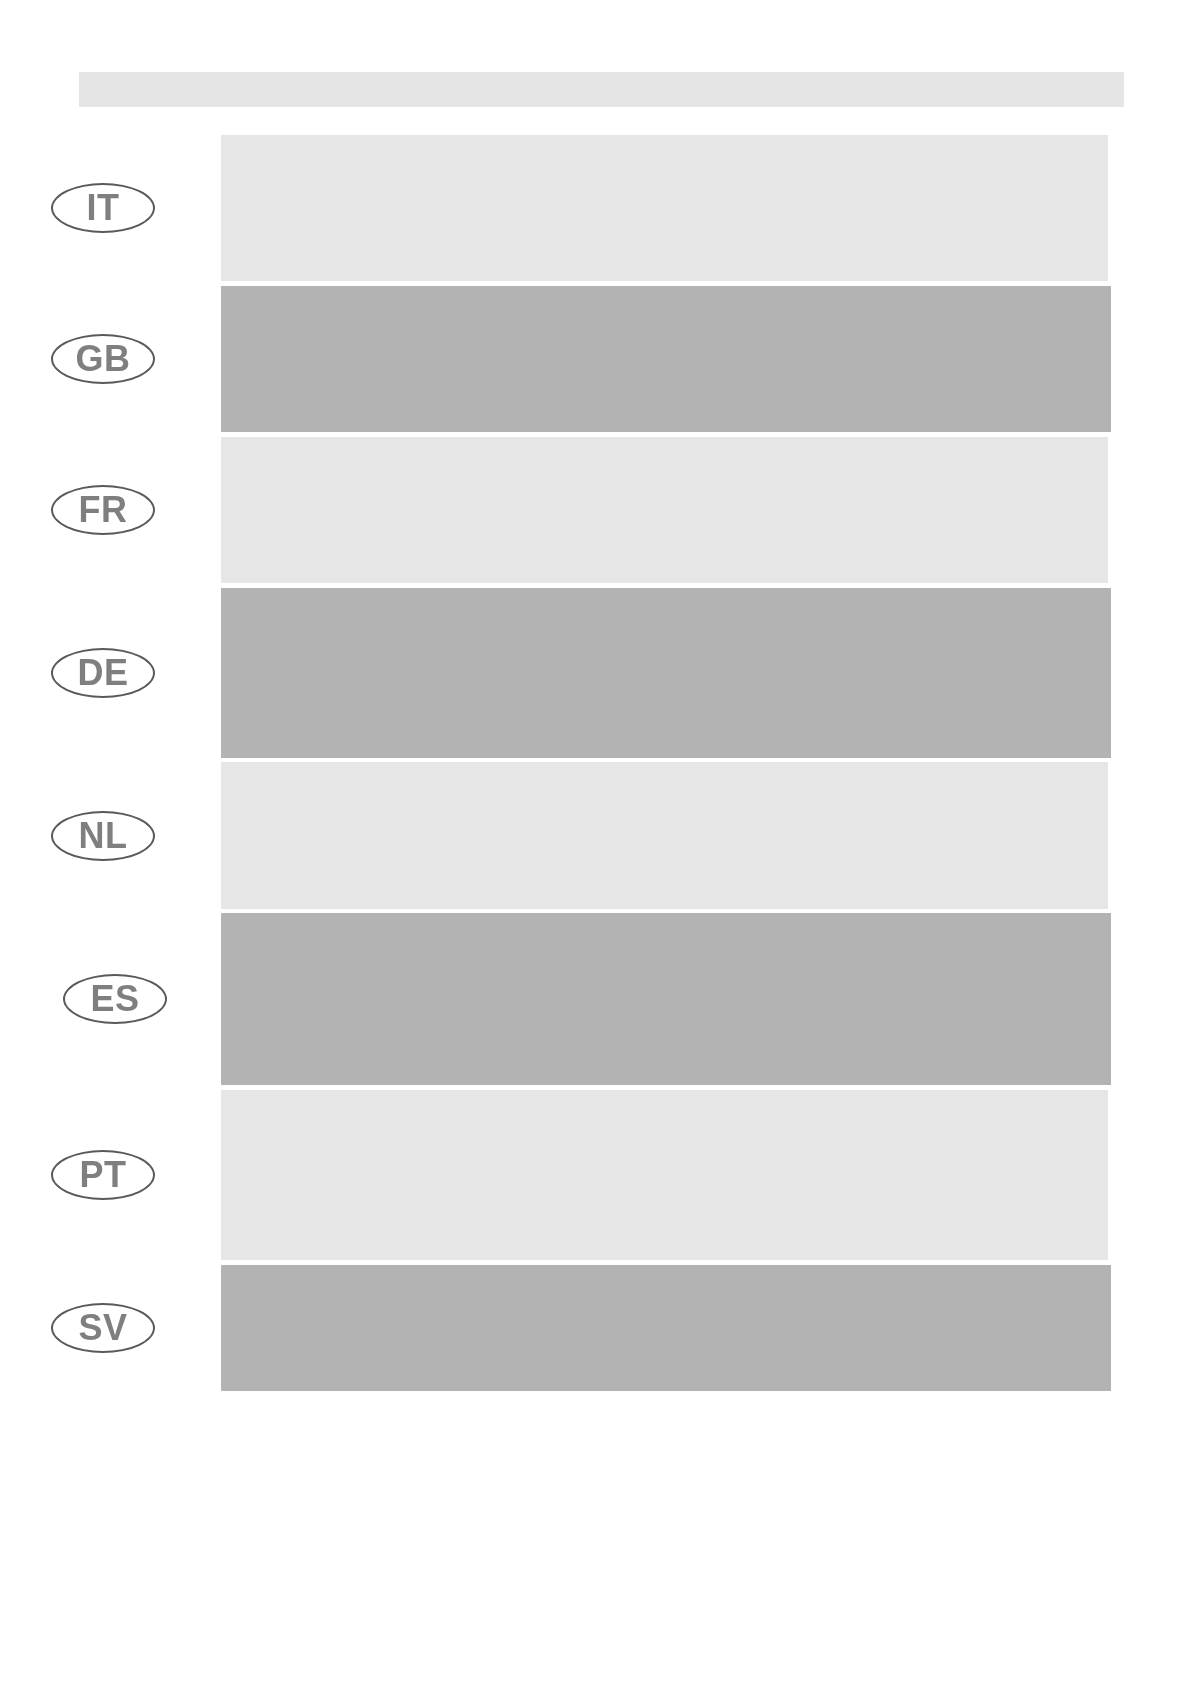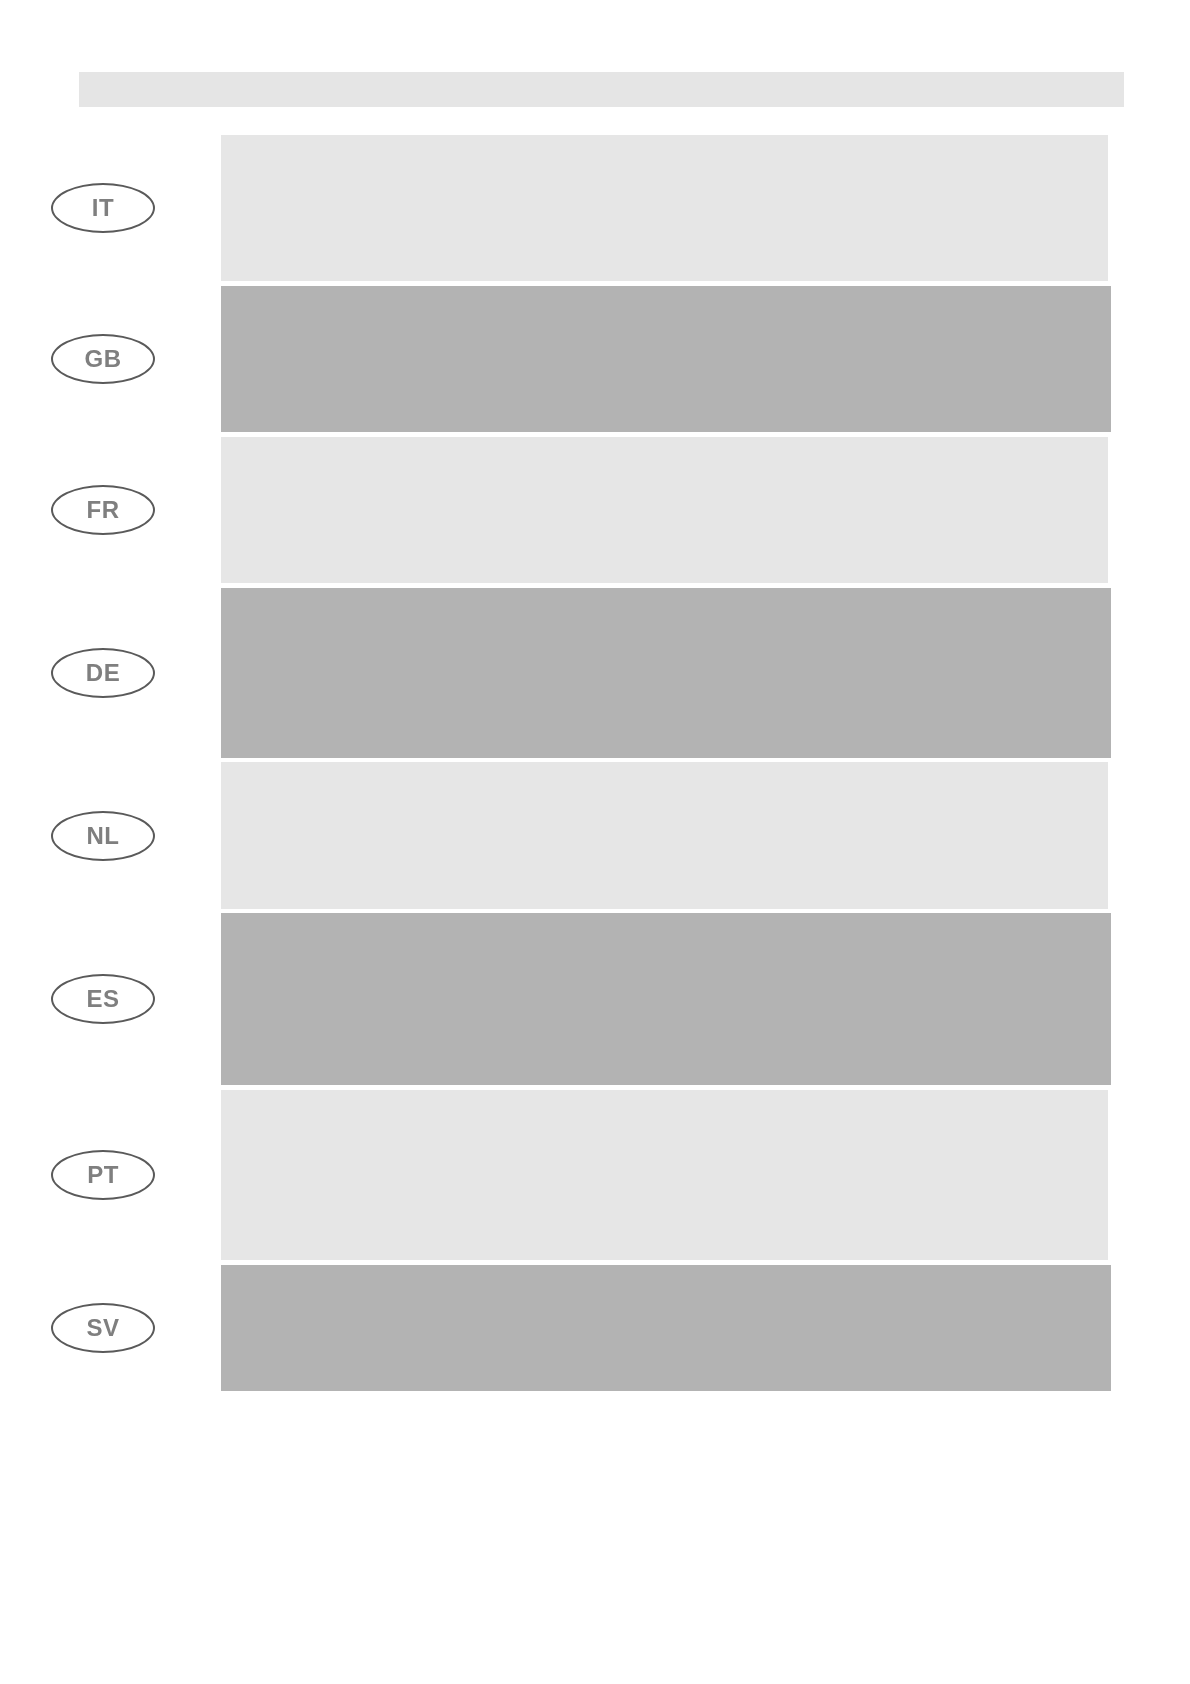--- a/index.html
+++ b/index.html
@@ -78,21 +78,21 @@
     background: #ffffff;
     box-sizing: border-box;
   }
   .badge-oval.w-2 {
     width: 104px;
     height: 50px;
   }
   .badge-text {
     font-family: "Liberation Sans", sans-serif;
     font-weight: bold;
-    font-size: 24px;
+    font-size: 36px;
     letter-spacing: 0.5px;
     color: #7f7f7f;
     line-height: 1;
     white-space: nowrap;
   }
 
   .row-bar {
     position: absolute;
     left: 221px;
     box-sizing: border-box;
@@ -167,21 +167,21 @@
         <div class="row-badge" style="top: 0px; height: 170px;">
           <span class="badge-oval w-2">
             <span class="badge-text">DE</span>
           </span>
         </div>
         <div class="row-bar dark" style="top: 0px; height: 170px;">
           <span class="row-bar-label"></span>
         </div>
       </div>
       <div class="row" style="top: 913px; height: 172px;">
-        <div class="row-badge" style="top: 0px; height: 172px;">
+        <div class="row-badge" style="top: 0px; height: 172px; padding-left: 12px;">
           <span class="badge-oval w-2">
             <span class="badge-text">ES</span>
           </span>
         </div>
         <div class="row-bar dark" style="top: 0px; height: 172px;">
           <span class="row-bar-label"></span>
         </div>
       </div>
       <div class="row" style="top: 1090px; height: 170px;">
         <div class="row-badge" style="top: 0px; height: 170px;">

